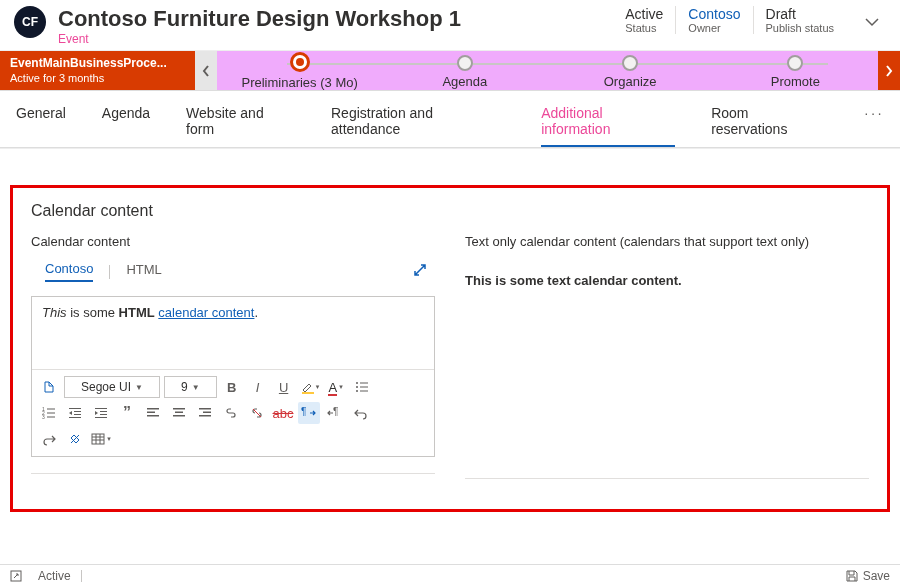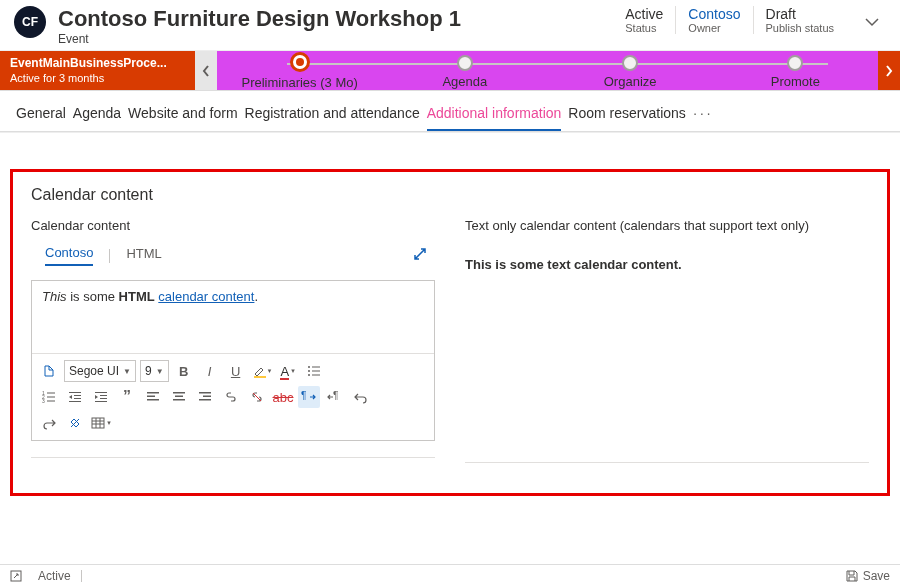--- a/index.html
+++ b/index.html
@@ -28,34 +28,34 @@
     color: #fff;
     display: flex;
     align-items: center;
     justify-content: center;
     font-weight: 600;
     font-size: 12px;
     flex-shrink: 0;
   }
   .title-block { flex: 1; }
   .title-block h1 { font-size: 22px; font-weight: 600; }
-  .title-block .subtitle { font-size: 12px; color: #404040; }
+  .title-block .subtitle { font-size: 12px; color: #ec4899; }
   .status-group { display: flex; align-items: flex-start; gap: 0; }
   .status-item { padding: 0 12px; border-left: 1px solid #e1dfdd; }
   .status-item:first-child { border-left: none; }
   .status-value { font-size: 14px; font-weight: 400; }
   .status-value.link { color: #1160b7; }
   .status-label { font-size: 11px; color: #605e5c; }
   .chevron { padding: 8px 6px 0 6px; color: #605e5c; cursor: pointer;}
   
   .bpf {
     display: flex;
     align-items: stretch;
     height: 40px;
-    background: #d946ef;
+    background: #f0abfc;
     border-bottom: 1px solid #ddd;
     position: relative;
   }
   .bpf-name {
     background: #d83b01;
     color: #fff;
     padding: 4px 10px;
     width: 195px;
     font-size: 12px;
     line-height: 1.3;
@@ -114,21 +114,21 @@
   .stage.active .dot::after {
     content:'';
     position:absolute;
     inset: 3px;
     border-radius:50%;
     background:#d83b01;
   }
   
   .tabs {
     display: flex;
-    gap: 7px;
+    gap: 36px;
     padding: 8px 16px 0;
     border-bottom: 1px solid #ddd;
     font-size: 14px;
   }
   .tab { padding: 6px 0 8px; color:#323130; cursor: pointer;}
   .tab.active { color:#ec4899; border-bottom: 2px solid #1160b7; font-weight: 400;}
   .tab.more { color:#605e5c; letter-spacing: 2px;}
   
   .body {
     position: relative;
@@ -189,21 +189,21 @@
     color:#605e5c;
     font-size: 13px;
     cursor:pointer;
     border-radius:2px;
   }
   .tbtn.sel{background:#deecf9;}
   .tsel {
     height:22px;
     border:1px solid #c8c6c4;
     font-size:12px;
-    padding:0 4px;
+    padding:0 16px;
     color:#323130;
     background:#fff;
     display:flex;align-items:center;gap:4px;
     cursor:pointer;
   }
   .tsel .caret{font-size:8px;color:#605e5c;}
   .hr { margin-top: 16px; border:none; border-top:1px solid #e1dfdd;}
   .text-content { font-size: 13px; font-weight: 700; margin-top: 24px;}
   
   .footer {

